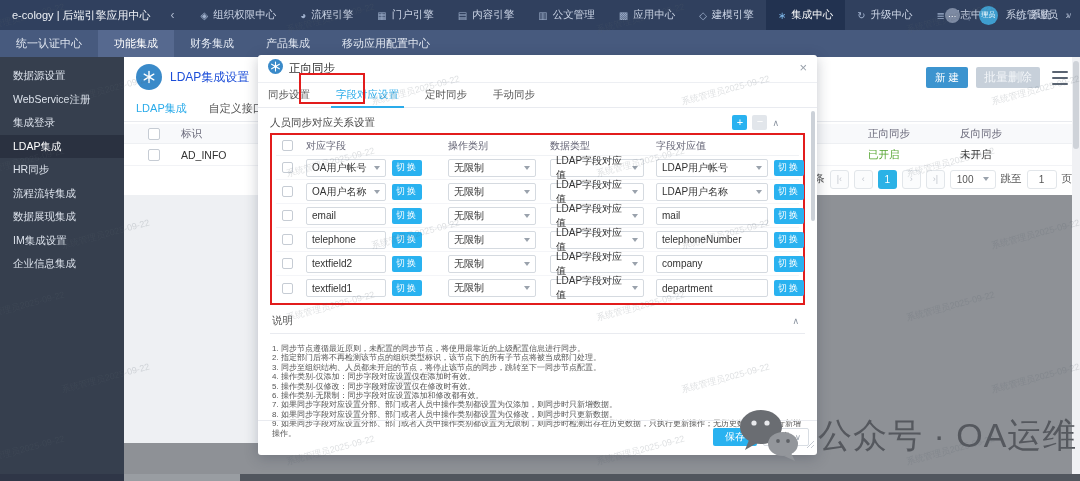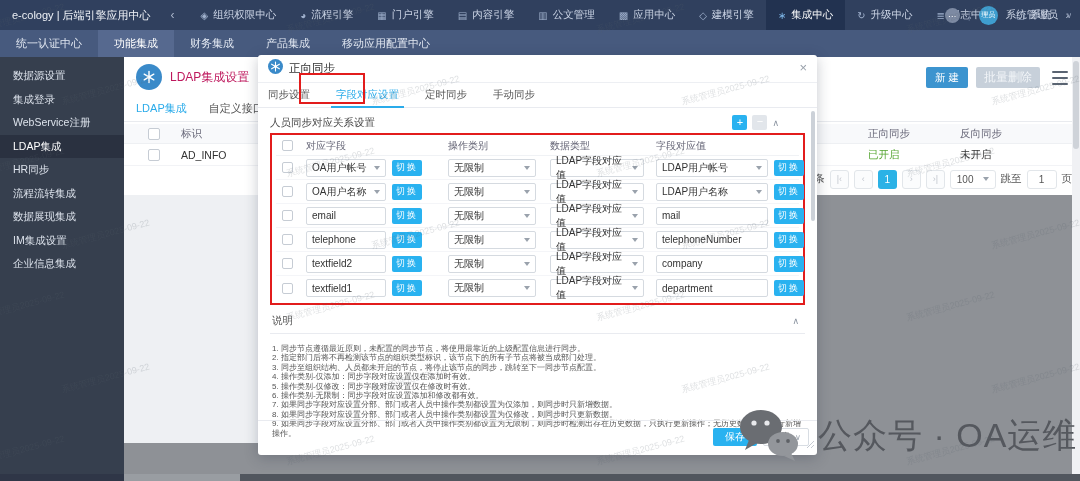--- a/index.html
+++ b/index.html
@@ -32,21 +32,21 @@
   .sidebar{position:absolute;left:0;top:57px;width:124px;height:424px;background:#363f4e;z-index:6;}
   .side-item{height:23.5px;line-height:23.5px;padding-left:13px;color:#dde3ec;font-size:10.5px;cursor:pointer;white-space:nowrap;}
   .side-list{padding-top:7px;}
   .side-item.active{background:#2a3140;color:#fff;}
 
   
   .content{position:absolute;left:124px;top:57px;width:956px;height:424px;background:#eef0f3;z-index:2;}
   .white-panel{position:absolute;left:0;top:0;width:956px;height:138px;background:#fff;}
   .main-head{position:absolute;left:12px;top:7px;display:flex;align-items:center;gap:8px;}
   .app-circle{width:26px;height:26px;border-radius:50%;background:#3a8ac9;display:flex;align-items:center;justify-content:center;}
-  .page-title{font-size:12px;color:#be185d;}
+  .page-title{font-size:12px;color:#1d4ed8;}
   .main-actions{position:absolute;right:12px;top:10px;display:flex;align-items:center;gap:8px;}
   .btn-primary{background:#3c94cf;color:#fff;font-size:10.5px;height:21px;padding:8px 9px;border-radius:2px;display:flex;align-items:center;cursor:pointer;}
   .btn-disabled{background:#c7d0da;color:#f2f5f8;font-size:12px;height:21px;padding:0 8px;border-radius:2px;display:flex;align-items:center;}
   .list-toggle{width:16px;height:14px;display:flex;flex-direction:column;justify-content:space-between;cursor:pointer;margin-left:4px;}
   .list-toggle i{display:block;height:2px;background:#5a6472;border-radius:1px;}
   .main-tabs{position:absolute;left:12px;top:44px;display:flex;gap:22px;height:20px;}
   .main-tab{font-size:11px;color:#555;position:relative;cursor:pointer;}
   .main-tab.active{color:#2aabea;}
   .main-tab.active::after{content:"";position:absolute;left:-2px;right:-2px;bottom:-5px;height:2px;background:#2aabea;}
   .tabs-line{position:absolute;left:0;top:64px;width:956px;border-top:1px solid #e9ebef;}
@@ -188,22 +188,22 @@
       <span class="subnav-item active">功能集成</span>
       <span class="subnav-item">财务集成</span>
       <span class="subnav-item">产品集成</span>
       <span class="subnav-item">移动应用配置中心</span>
     </div>
 
   <div class="sidebar">
     <div class="side-list">
 
     <div class="side-item">数据源设置</div>
+        <div class="side-item">WebService注册</div>
         <div class="side-item">集成登录</div>
-        <div class="side-item">WebService注册</div>
         <div class="side-item active">LDAP集成</div>
         <div class="side-item">HR同步</div>
         <div class="side-item">流程流转集成</div>
         <div class="side-item">数据展现集成</div>
         <div class="side-item">IM集成设置</div>
         <div class="side-item">企业信息集成</div>
       </div>
   </div>
 
   <div class="content">

